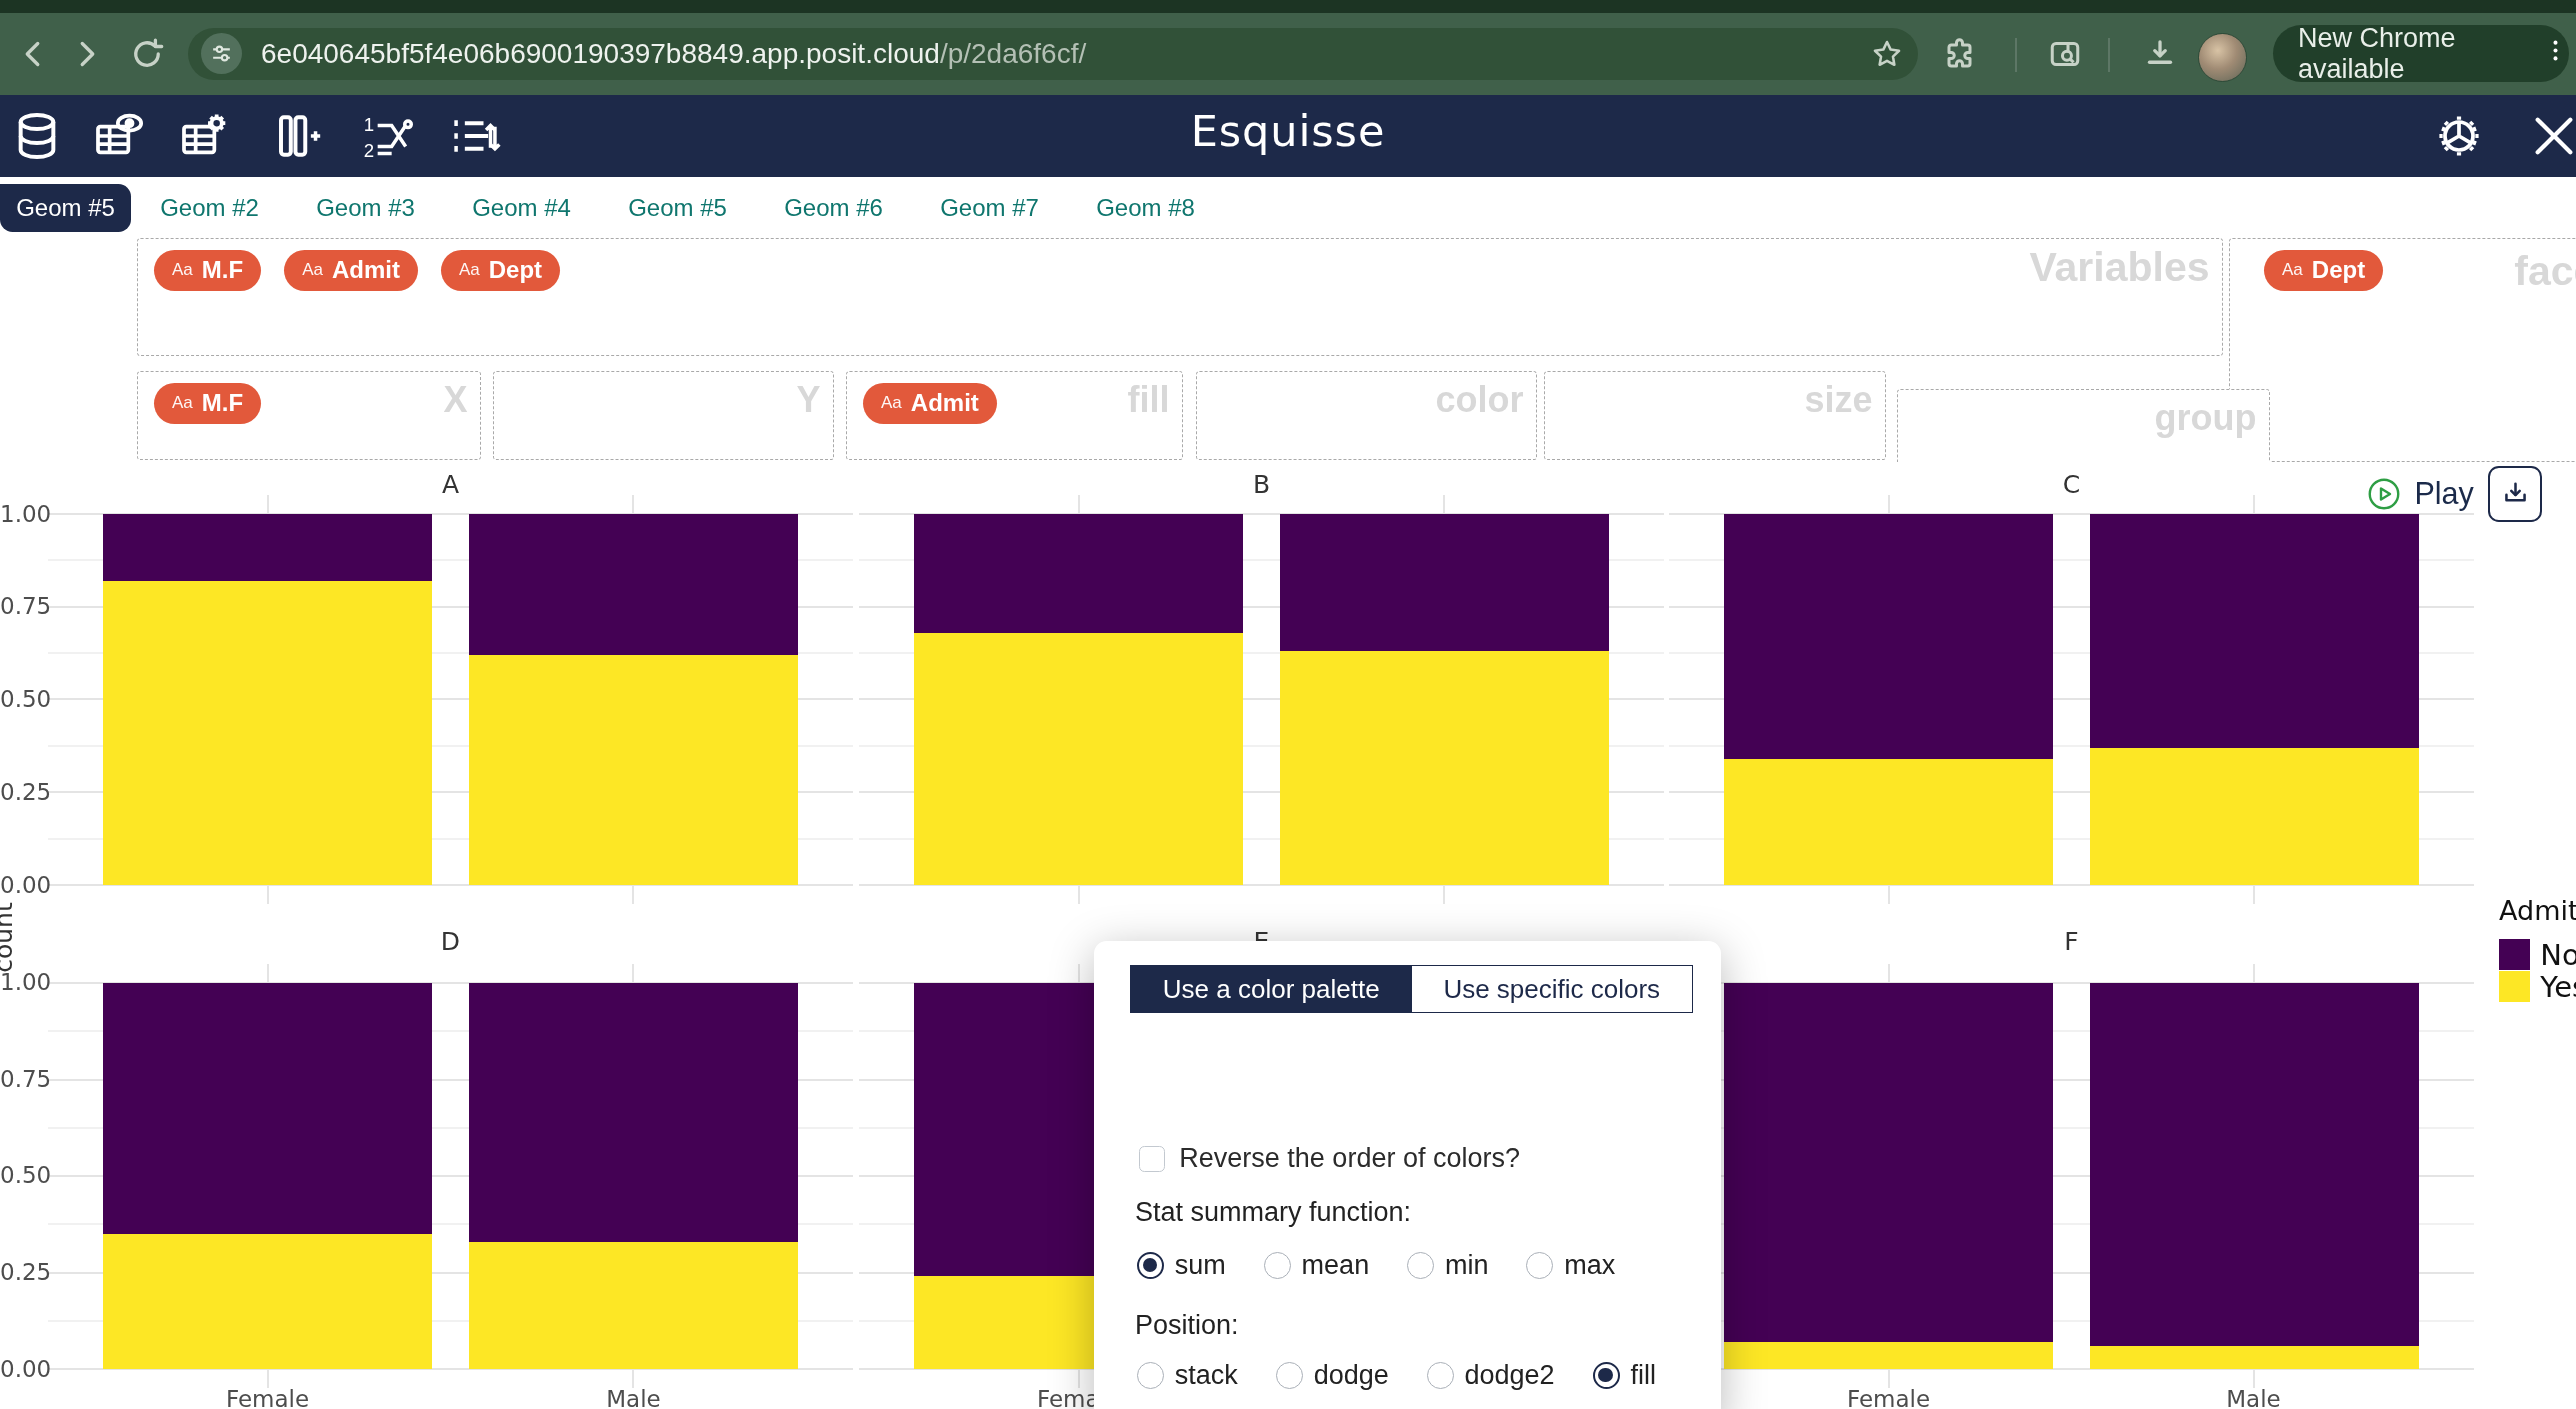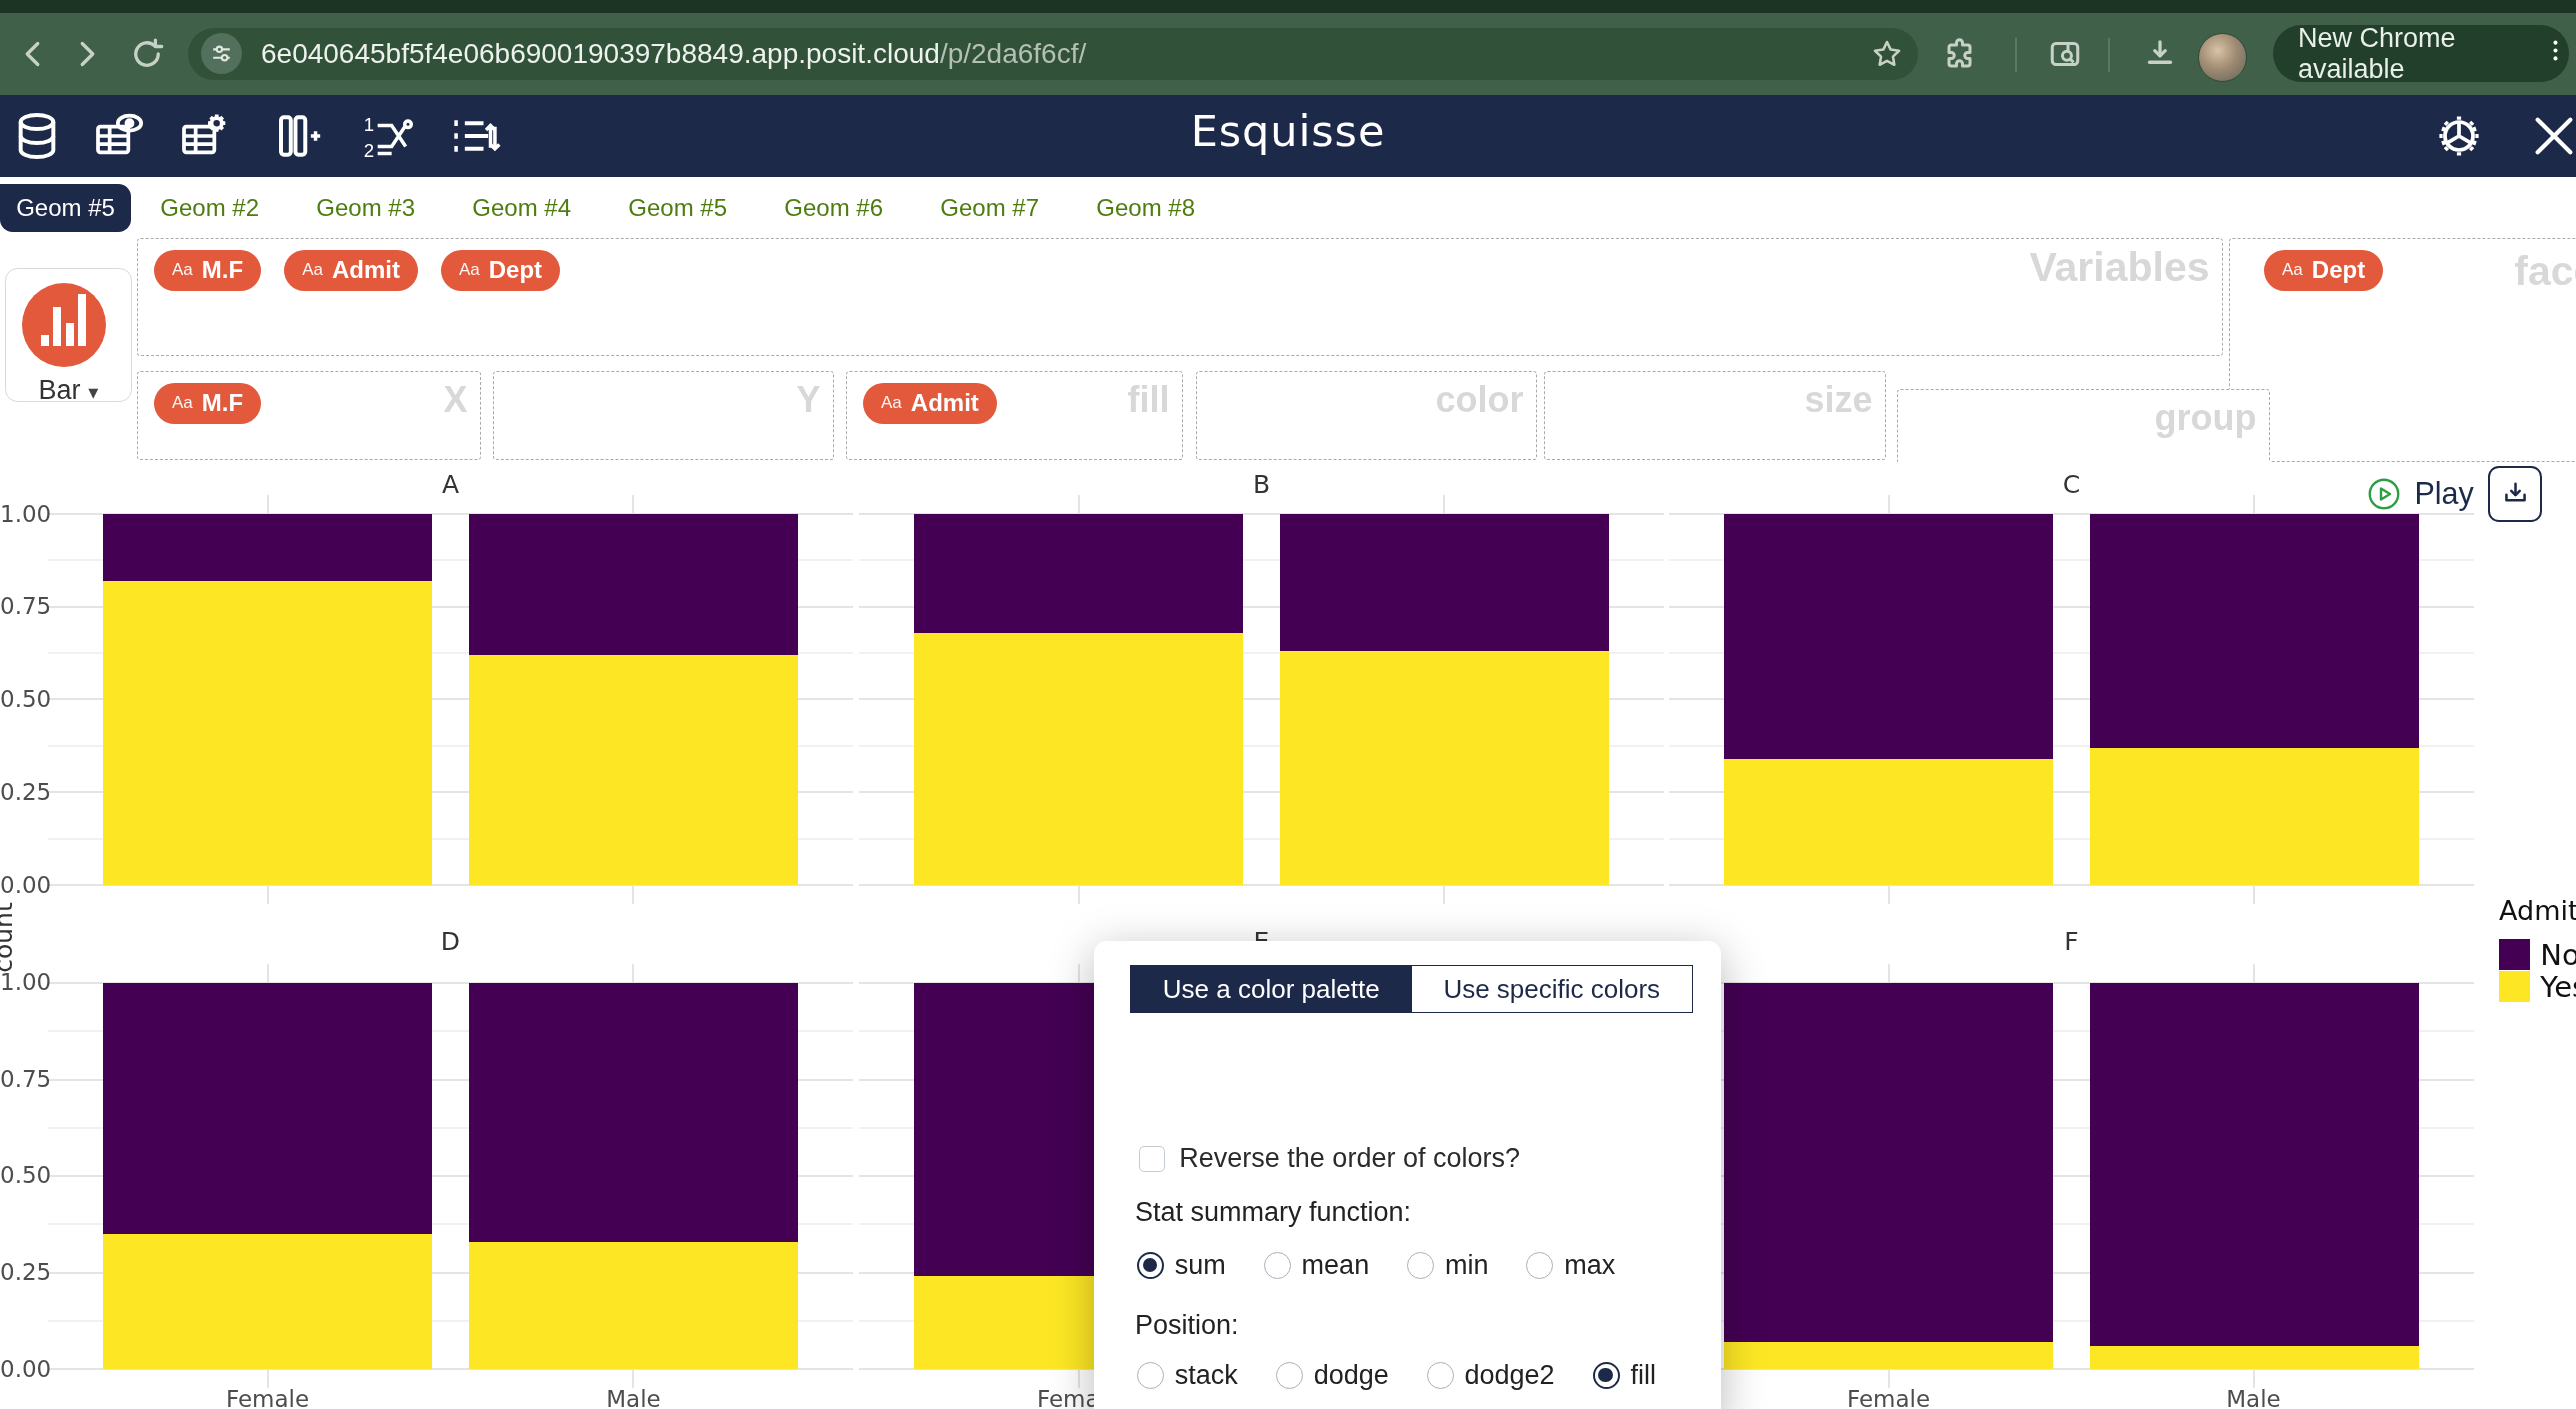--- a/index.html
+++ b/index.html
@@ -32,21 +32,21 @@
   #eq-header{left:0;top:95px;width:2576px;height:82px;background:#1d2949;}
   .eq-icon{position:absolute;top:12.5px;width:56px;height:56px;color:#fff;cursor:pointer;}
   .eq-icon svg{width:56px;height:56px;display:block;}
   #eq-title{position:absolute;left:0;top:10.8px;width:2576px;text-align:center;color:#fff;
     font-size:43px;letter-spacing:0.9px;font-family:"DejaVu Sans",sans-serif;}
   
   #geom-tabs{left:0;top:177px;width:2576px;height:57px;background:#fff;}
   #geom-active{position:absolute;left:0;top:7.2px;width:131px;height:48px;background:#1d2949;color:#fff;
     border-radius:0 12.5px 12.5px 12.5px;display:flex;align-items:center;justify-content:center;font-size:24px;}
   #geom-rest{position:absolute;left:160px;top:7.2px;height:48px;display:flex;gap:57px;align-items:center;}
-  #geom-rest span{font-size:24px;color:#4d7c0f;width:99px;text-align:right;cursor:pointer;}
+  #geom-rest span{font-size:24px;color:#0f766e;width:99px;text-align:center;cursor:pointer;}
   
   .zone{position:absolute;border:1.8px dashed #a9a9a9;background:#fff;box-sizing:border-box;border-radius:3.6px;}
   .zone .wm{position:absolute;right:12.5px;top:7.2px;font-weight:bold;color:#d8d8d8;font-size:36px;}
   .pillrow{position:absolute;left:16px;top:10.8px;display:flex;gap:23px;}
   .pill{height:41px;border-radius:20.6px;background:#e2593b;color:#fff;display:flex;align-items:center;
     padding:0 18px;font-size:24px;font-weight:bold;white-space:nowrap;cursor:grab;}
   .pill .aa{font-weight:normal;font-size:17px;margin-right:9px;opacity:.95;}
   
   #geom-card{left:5.4px;top:268px;width:127px;height:134px;background:#fff;border:1.8px solid #d9d9d9;
     border-radius:12.5px;box-sizing:border-box;}
@@ -304,29 +304,20 @@
   <div class="zone" style="left:1196px;top:371px;width:341px;height:89px">
     <div class="wm">color</div>
   </div>
   <div class="zone" style="left:1544px;top:371px;width:342px;height:89px">
     <div class="wm">size</div>
   </div>
   <div class="zone" style="left:1897px;top:389px;width:373px;height:89px">
     <div class="wm">group</div>
   </div>
 
-  <div class="abs" id="geom-card">
-    <div id="geom-circle">
-      <i style="height:10.8px"></i>
-        <i style="height:39px"></i>
-        <i style="height:23px"></i>
-        <i style="height:52px"></i>
-    </div>
-    <div id="geom-label"><span>Bar</span> <span class="caret">▾</span></div>
-  </div>
 
   <div class="abs" id="chart">
       <div class="panel" style="left: 48px; top: 33px; width: 805px; height: 409px;">
         <div class="gl" style="left: 219px; top: 0px; width: 1.8px; height: 409px;"></div>
         <div class="gl" style="left: 584px; top: 0px; width: 1.8px; height: 409px;"></div>
         <div class="glm" style="left: 0px; top: 64px; width: 805px; height: 1.8px;"></div>
         <div class="glm" style="left: 0px; top: 157px; width: 805px; height: 1.8px;"></div>
         <div class="glm" style="left: 0px; top: 250px; width: 805px; height: 1.8px;"></div>
         <div class="glm" style="left: 0px; top: 343px; width: 805px; height: 1.8px;"></div>
         <div class="gl" style="left: 0px; top: 18px; width: 805px; height: 1.8px;"></div>

